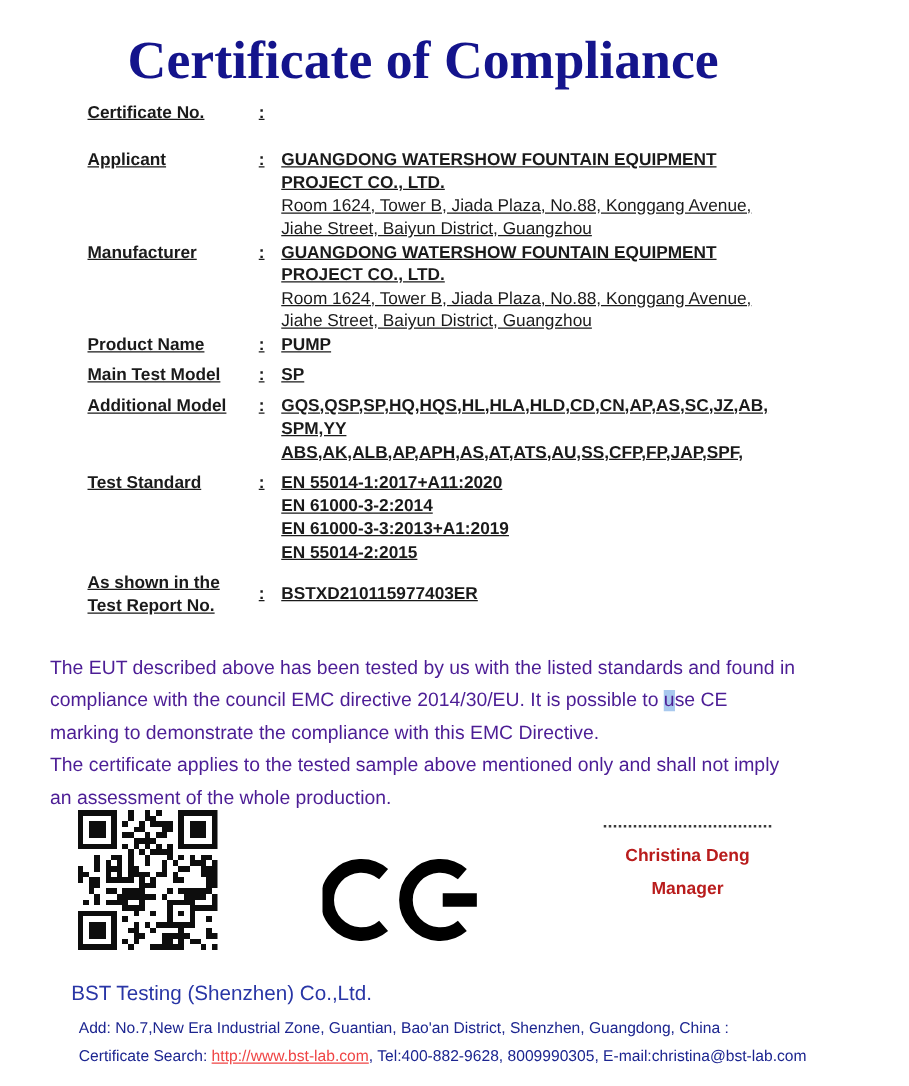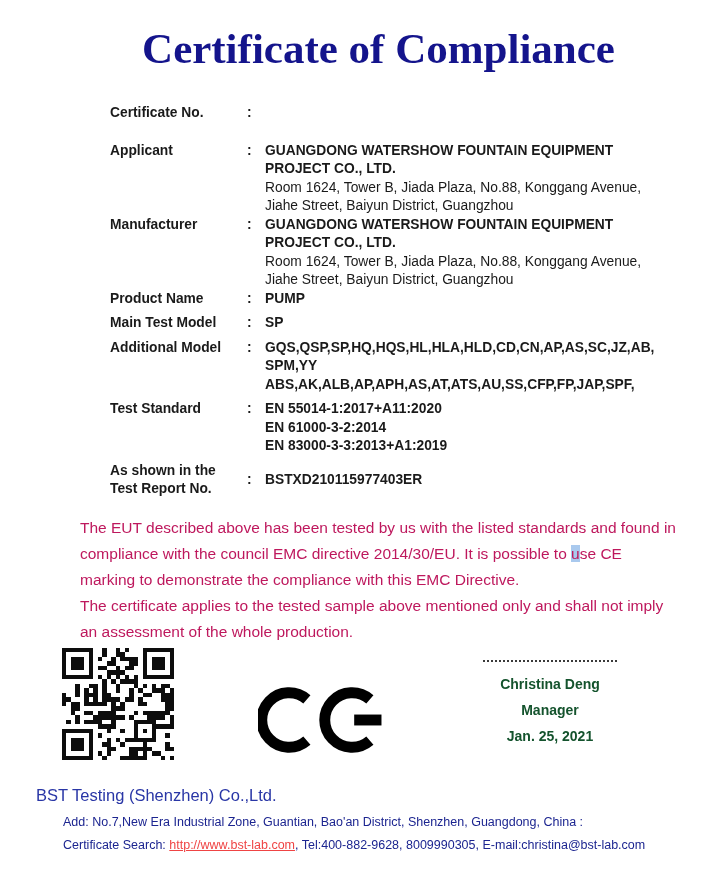--- a/index.html
+++ b/index.html
@@ -3,74 +3,74 @@
 <meta charset="utf-8">
 <style>
   html,body{margin:0;padding:0;background:#ffffff;}
   .page{
     position:relative;
     width:677px;height:869px;
     background:#ffffff;
     font-family:"Liberation Sans","DejaVu Sans",sans-serif;
     color:#1a1a1a;
     overflow:hidden;
-    padding-left:40px;
   }
   .title{
     margin:0;
     padding-top:24px;
     text-align:center;
     font-family:"Liberation Serif","DejaVu Serif",serif;
     font-weight:bold;
     font-size:43px;
     letter-spacing:0px;
     color:#14148c;
   }
   .fields{
-    margin:31px 0 0 70px;
+    margin:8px 0 0 70px;
     width:600px;
+    text-decoration:underline;
   }
   .field-row{
     display:grid;
     grid-template-columns:137px 18px 1fr;
     margin-bottom:6px;
     font-size:13.8px;
     line-height:18.5px;
   }
   .field-row:nth-child(1){margin-bottom:19px;}
   .field-row:nth-child(2),.field-row:nth-child(3){margin-bottom:0;}
   .f-label{font-weight:bold;}
   .f-colon{font-weight:bold;}
   .field-row.vcenter .f-colon,.field-row.vcenter .f-value{align-self:center;}
   .f-value .b{font-weight:bold;}
   .f-value .r{font-weight:normal;}
   .body-text{
-    margin:16px 38px 0 40px;
+    margin:28px 38px 0 40px;
     font-size:15.5px;
     line-height:26px;
-    color:#be185d;
+    color:#4c1d95;
   }
   .body-text p{margin:0;}
   .hl{background:#a9c9ee;}
   .qr{position:absolute;left:62px;top:648px;width:112px;height:112px;}
   .ce{position:absolute;left:258px;top:680px;}
   .sig{
     position:absolute;left:470px;top:660px;width:160px;
     text-align:center;
-    font-size:14px;font-weight:bold;color:#14532d;
+    font-size:14px;font-weight:bold;color:#b91c1c;
   }
   .sig-line{
     width:134px;height:0;
     margin:0 auto 9px auto;
     border-top:2px dotted #3a3a3a;
   }
   .sig div{line-height:26px;}
   .footer{position:absolute;left:0;top:786px;width:727px;}
   .f-company{
-    margin-left:36px;
+    margin-left:57px;
     font-size:16.5px;
     color:#2936a6;
   }
   .f-address{
     margin:10px 4px 0 63px;
     font-size:12.5px;
     color:#1c2590;
   }
   .f-search{
     margin:9px 0 0 63px;
@@ -147,21 +147,22 @@
         </div>
       </div>
       <div class="field-row">
         <div class="f-label">
           <div>Test Standard</div>
         </div>
         <div class="f-colon">:</div>
         <div class="f-value">
           <div class="b">EN 55014-1:2017+A11:2020</div>
           <div class="b">EN 61000-3-2:2014</div>
-          <div class="b">EN 83000-3-3:2013+A1:2019</div>
+          <div class="b">EN 61000-3-3:2013+A1:2019</div>
+          <div class="b">EN 55014-2:2015</div>
         </div>
       </div>
       <div class="field-row vcenter">
         <div class="f-label">
           <div>As shown in the</div>
           <div>Test Report No.</div>
         </div>
         <div class="f-colon">:</div>
         <div class="f-value">
           <div class="b">BSTXD210115977403ER</div>
@@ -483,21 +484,20 @@
   <svg class="ce" width="126" height="80" viewBox="0 0 150 84">
     <path d="M 58.2 17.4 A 32.5 32.5 0 1 0 58.2 66.6" fill="none" stroke="#000" stroke-width="13"></path>
     <path d="M 133.2 17.4 A 32.5 32.5 0 1 0 133.2 66.6" fill="none" stroke="#000" stroke-width="13"></path>
     <path d="M 114.5 42 H 147" fill="none" stroke="#000" stroke-width="13"></path>
   </svg>
 
   <div class="sig">
     <div class="sig-line"></div>
     <div>Christina Deng</div>
     <div>Manager</div>
-    <div>Jan. 25, 2021</div>
   </div>
 
   <div class="footer">
     <div class="f-company">BST Testing (Shenzhen) Co.,Ltd.</div>
     <div class="f-address">Add: No.7,New Era Industrial Zone, Guantian, Bao'an District, Shenzhen, Guangdong, China :</div>
     <div class="f-search"><span>Certificate Search: </span><a>http://www.bst-lab.com</a><span>, Tel:400-882-9628, 8009990305, E-mail:christina@bst-lab.com</span></div>
   </div>
 
 </div>
 

